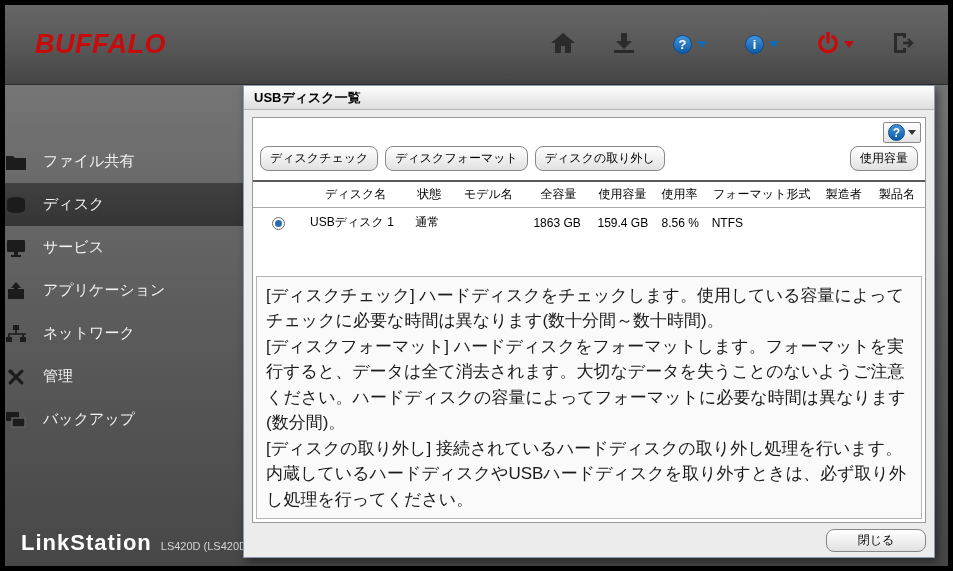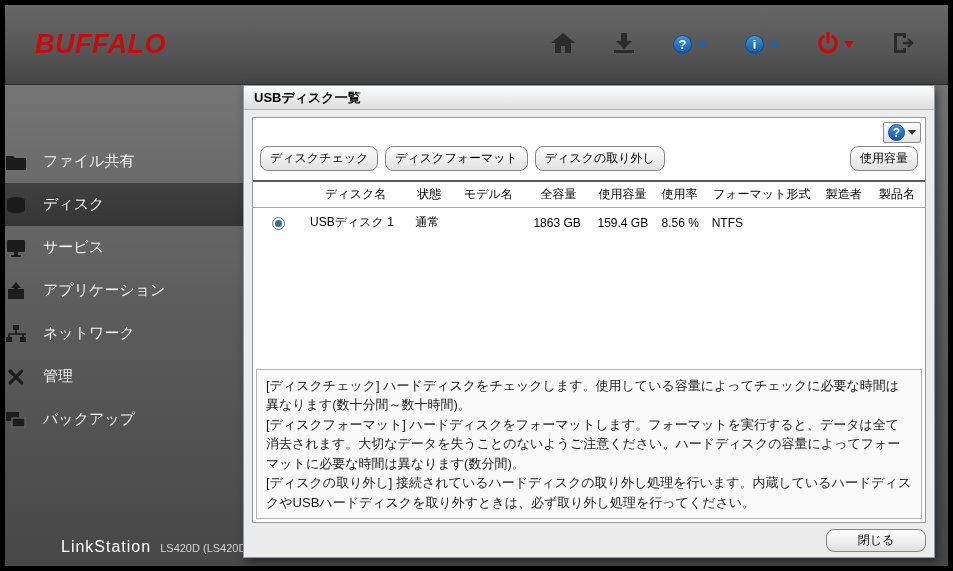--- a/index.html
+++ b/index.html
@@ -28,21 +28,21 @@
   
   .main { position:absolute; top:80px; left:0; right:0; bottom:0;
     background:linear-gradient(180deg,#757575 0%,#5d5d5d 45%,#474747 100%); }
   .menu { position:absolute; top:55px; left:0; width:238px; }
   .menu-item { height:43px; display:flex; align-items:center; gap:16px;
     color:#f1f1f1; font-size:15px; cursor:pointer; }
   .menu-item.selected { background:linear-gradient(180deg,#404040,#353535); }
   .menu-icon { width:22px; display:inline-flex; justify-content:center; }
   .side-footer { position:absolute; left:16px; bottom:10px; display:flex;
     align-items:baseline; gap:9px; white-space:nowrap; }
-  .brand { color:#fff; font-weight:normal; font-size:16px; letter-spacing:1px;margin-left:40px; }
+  .brand { color:#fff; font-weight:bold; font-size:22px; letter-spacing:1px; }
   .model { color:#d4d4d4; font-size:11px; }
 
   
   .dialog { position:absolute; left:238px; top:0; width:692px; height:473px;
     background:#ececec; border:1px solid #8e9bac; box-shadow:3px 4px 9px rgba(0,0,0,.45);
     display:flex; flex-direction:column; }
   .dialog-title { height:24px; line-height:23px; padding:0 10px; font-size:13px; font-weight:bold;
     color:#000; background:linear-gradient(180deg,#fdfdfd,#dedede); border-bottom:1px solid #b5b5b5; }
   .dialog-body { flex:1; padding:7px 8px 0 8px; display:flex; flex-direction:column; min-height:0; }
   .panel { flex:1; background:#fff; border:1px solid #9a9a9a; display:flex;
@@ -64,21 +64,21 @@
     overflow:hidden; }
   .disk-table td { padding:6px 2px 6px 7px; text-align:left; white-space:nowrap; overflow:hidden; }
   .disk-table td.c-radio { text-align:center; padding-left:2px; }
   .radio { width:13px; height:13px; border-radius:50%; border:1px solid #6f6f6f;
     background:#fff; display:inline-flex; align-items:center; justify-content:center;
     vertical-align:middle; cursor:pointer; }
   .radio .dot { width:7px; height:7px; border-radius:50%; background:#2a6db5; }
 
   .spacer { flex:1; }
   .notes { margin:3px; border:1px solid #b5b5b5; background:#fafafa; padding:6px 9px;
-    font-size:13px; line-height:1.5; color:#1a1a1a; }
+    font-size:17px; line-height:1.5; color:#1a1a1a; }
   .notes p { margin:0; }
   .dialog-footer { height:34px; display:flex; justify-content:flex-end; align-items:center;
     padding:12px 8px; }
   .close-btn { width:100px; padding:2px 0; }
 </style>
 </head>
 <body>
 
 <div class="frame">
   <div class="inner">

